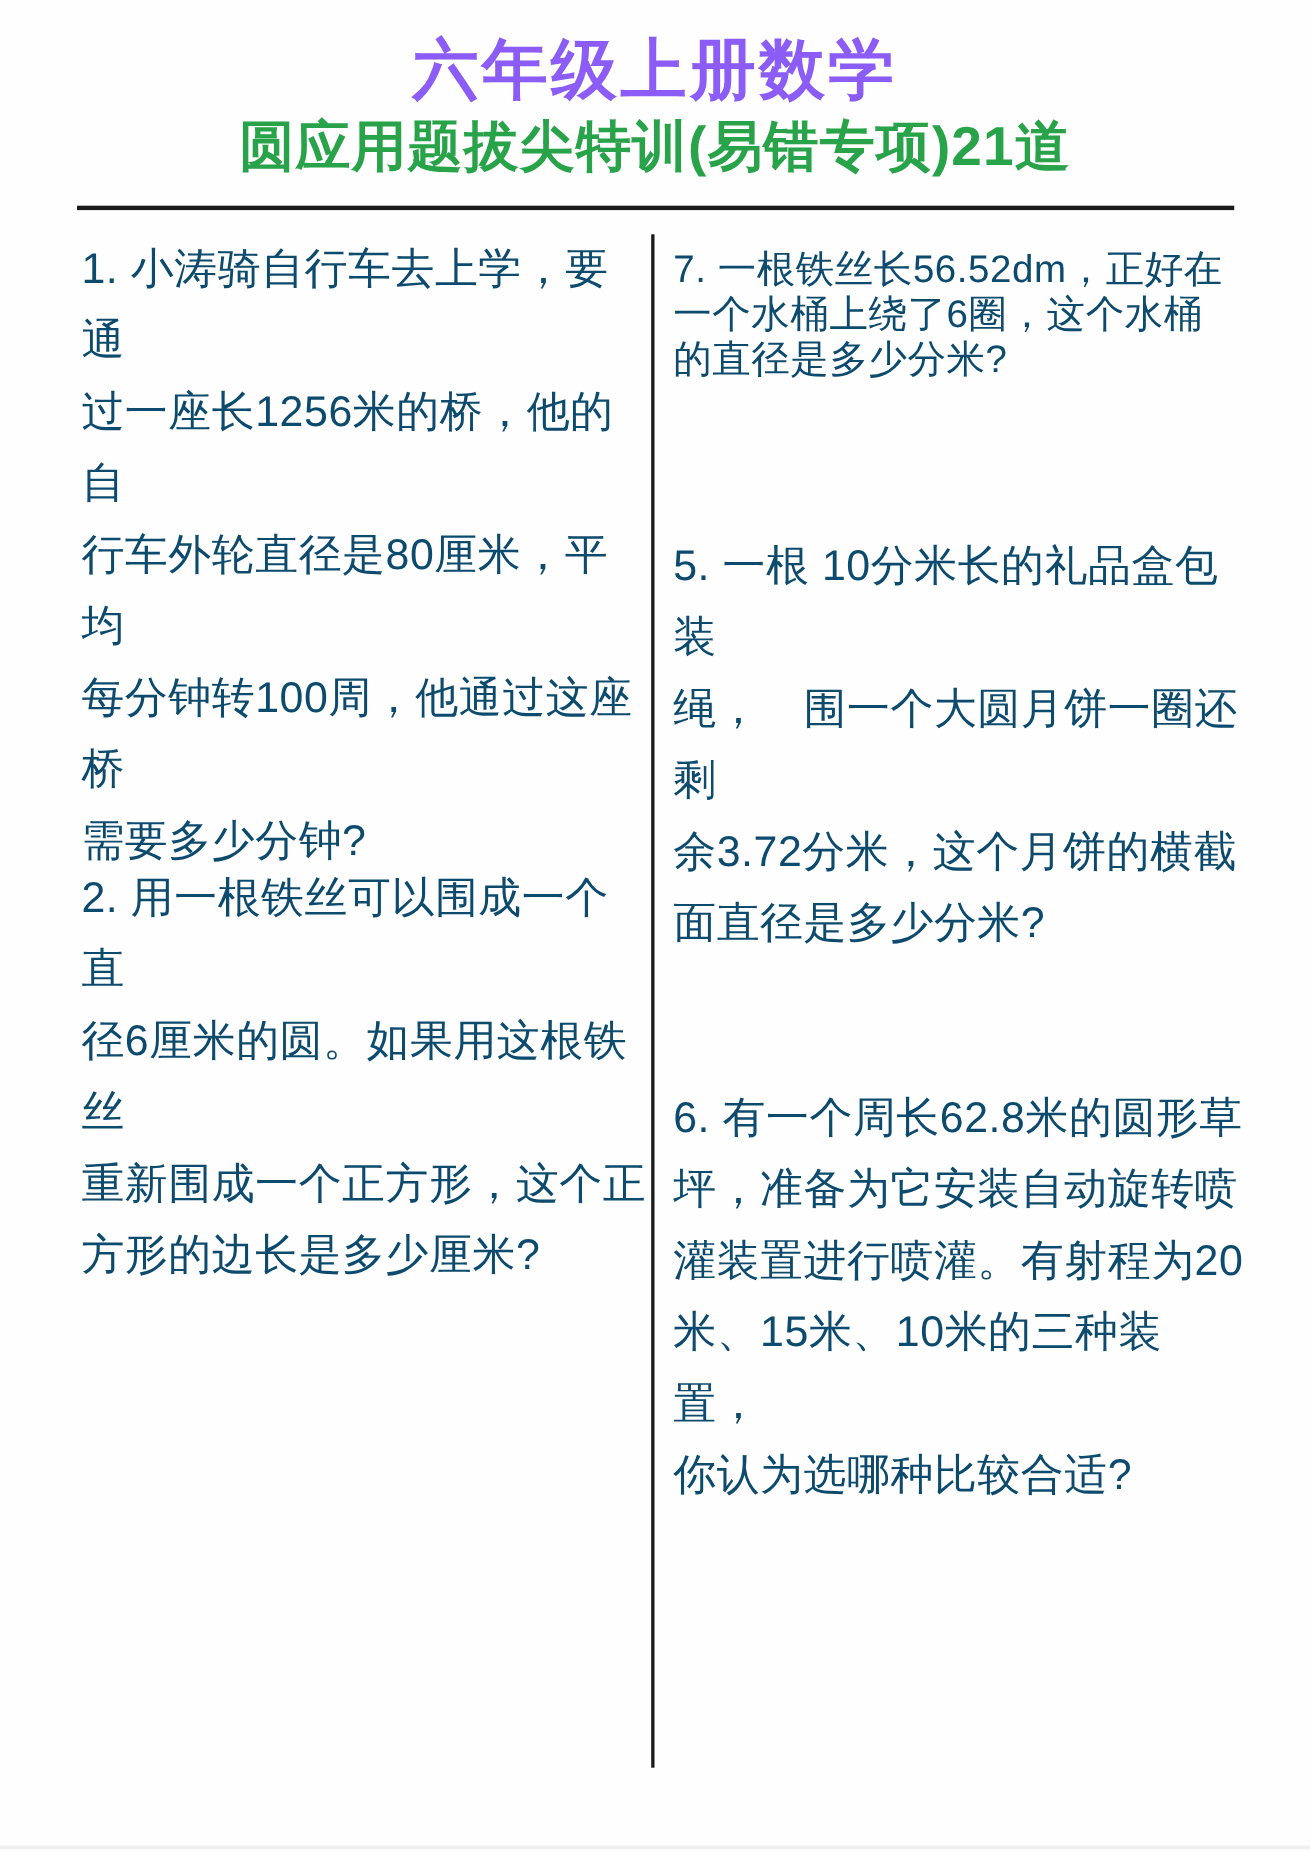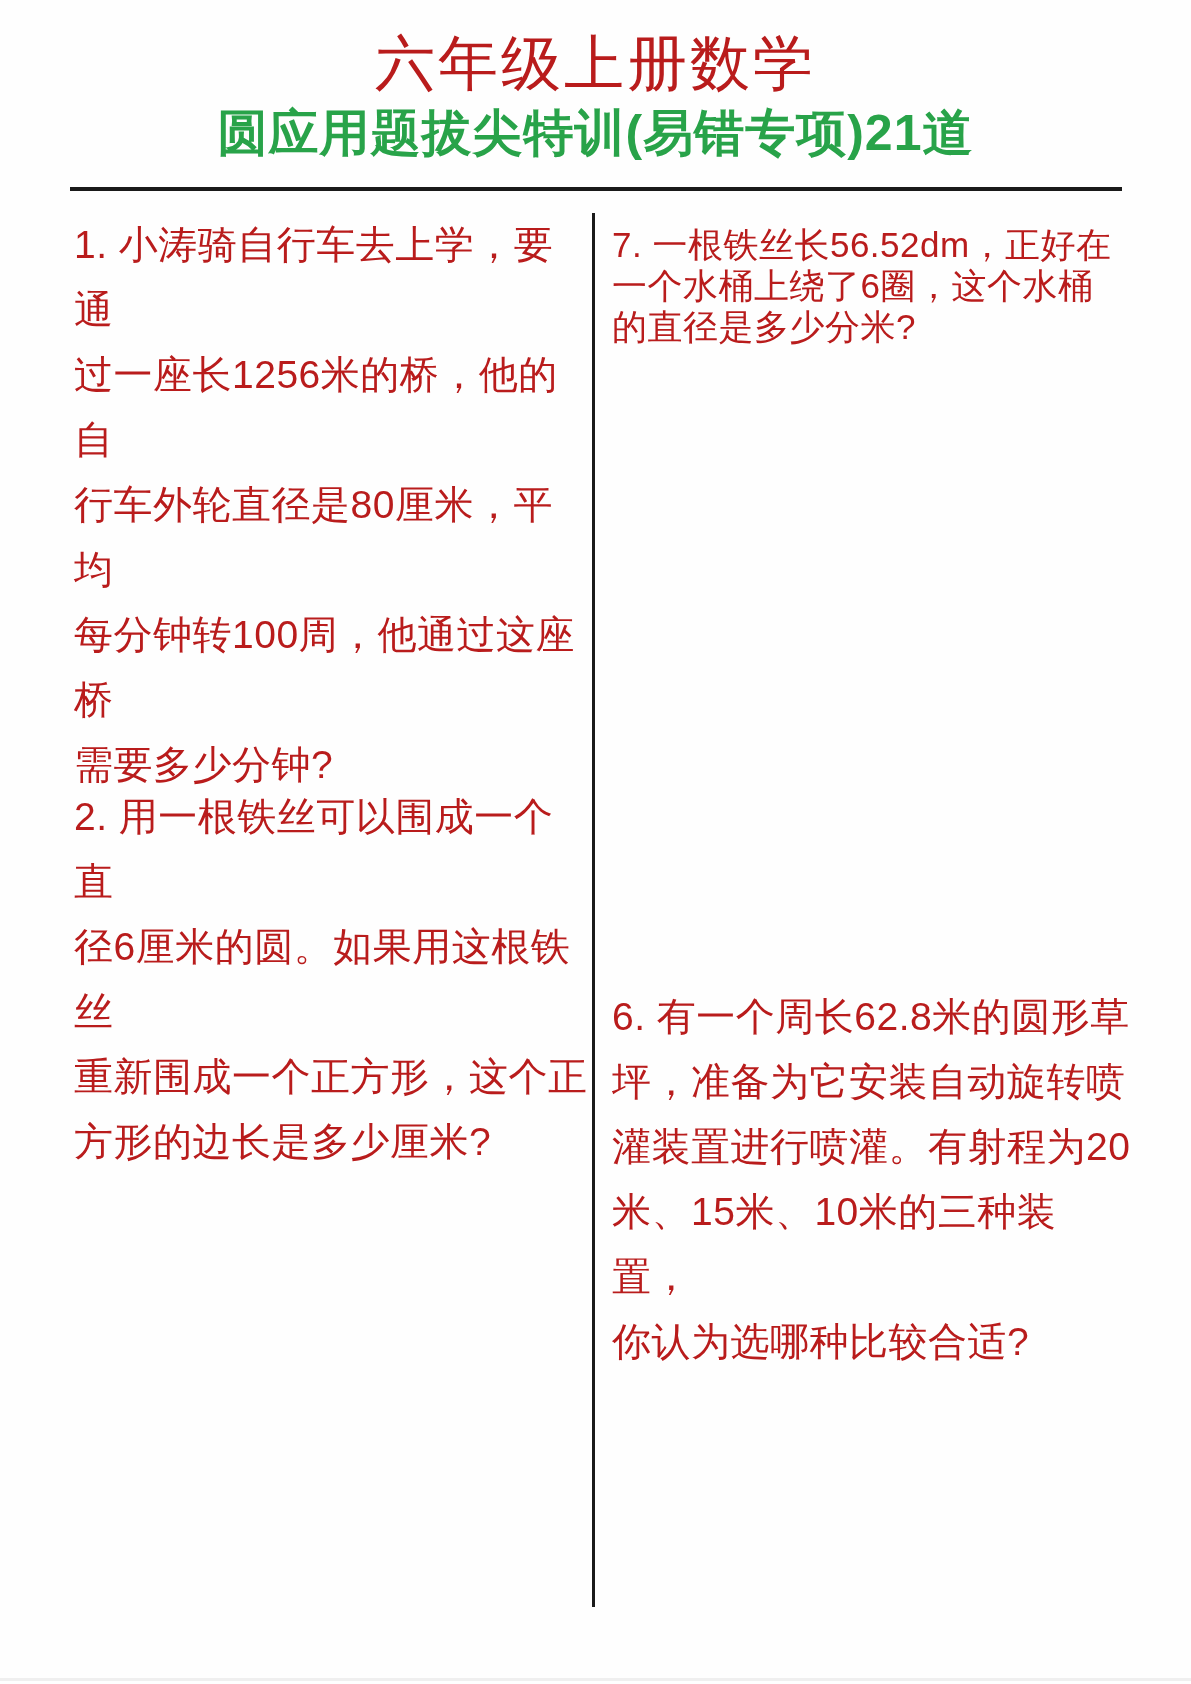--- a/index.html
+++ b/index.html
@@ -18,22 +18,22 @@
   }
   .page-title {
     position: absolute;
     top: 26px;
     left: 0;
     width: 100%;
     margin: 0;
     text-align: center;
     font-size: 60px;
     line-height: 76px;
-    font-weight: normal;
-    color: #b91c1c;
+    font-weight: bold;
+    color: #8b5cf6;
     letter-spacing: 3px;
   }
   .page-subtitle {
     position: absolute;
     top: 102px;
     left: 0;
     width: 100%;
     margin: 0;
     text-align: center;
     font-size: 50px;
@@ -56,21 +56,21 @@
     left: 592px;
     width: 3px;
     height: 1394px;
     background: #1a1a1a;
   }
   .problem {
     position: absolute;
     font-size: 39px;
     line-height: 65px;
     white-space: pre-wrap;
-    color: #b91c1c;
+    color: #0c4a6e;
     letter-spacing: 0.5px;
   }
   .p1 { left: 74px;  top: 212px;  width: 514px; }
   .p2 { left: 74px;  top: 784px;  width: 514px; }
   .p3 { left: 74px;  top: 1176px; width: 514px; }
   .p4 { left: 612px; top: 224px;  width: 522px; font-size: 35px; line-height: 41px; }
   .p5 { left: 612px; top: 482px;  width: 522px; }
   .p6 { left: 612px; top: 984px;  width: 522px; }
   .bottom-edge {
     position: absolute;
@@ -103,20 +103,24 @@
   <div class="problem p2">2. 用一根铁丝可以围成一个直
 径6厘米的圆。如果用这根铁丝
 重新围成一个正方形，这个正
 方形的边长是多少厘米?</div>
 
 
   <div class="problem p4">7. 一根铁丝长56.52dm，正好在
 一个水桶上绕了6圈，这个水桶
 的直径是多少分米?</div>
 
+  <div class="problem p5">5. 一根 10分米长的礼品盒包装
+绳，　围一个大圆月饼一圈还剩
+余3.72分米，这个月饼的横截
+面直径是多少分米?</div>
 
   <div class="problem p6">6. 有一个周长62.8米的圆形草
 坪，准备为它安装自动旋转喷
 灌装置进行喷灌。有射程为20
 米、15米、10米的三种装置，
 你认为选哪种比较合适?</div>
 
   <div class="bottom-edge"></div>
 
 </div>

